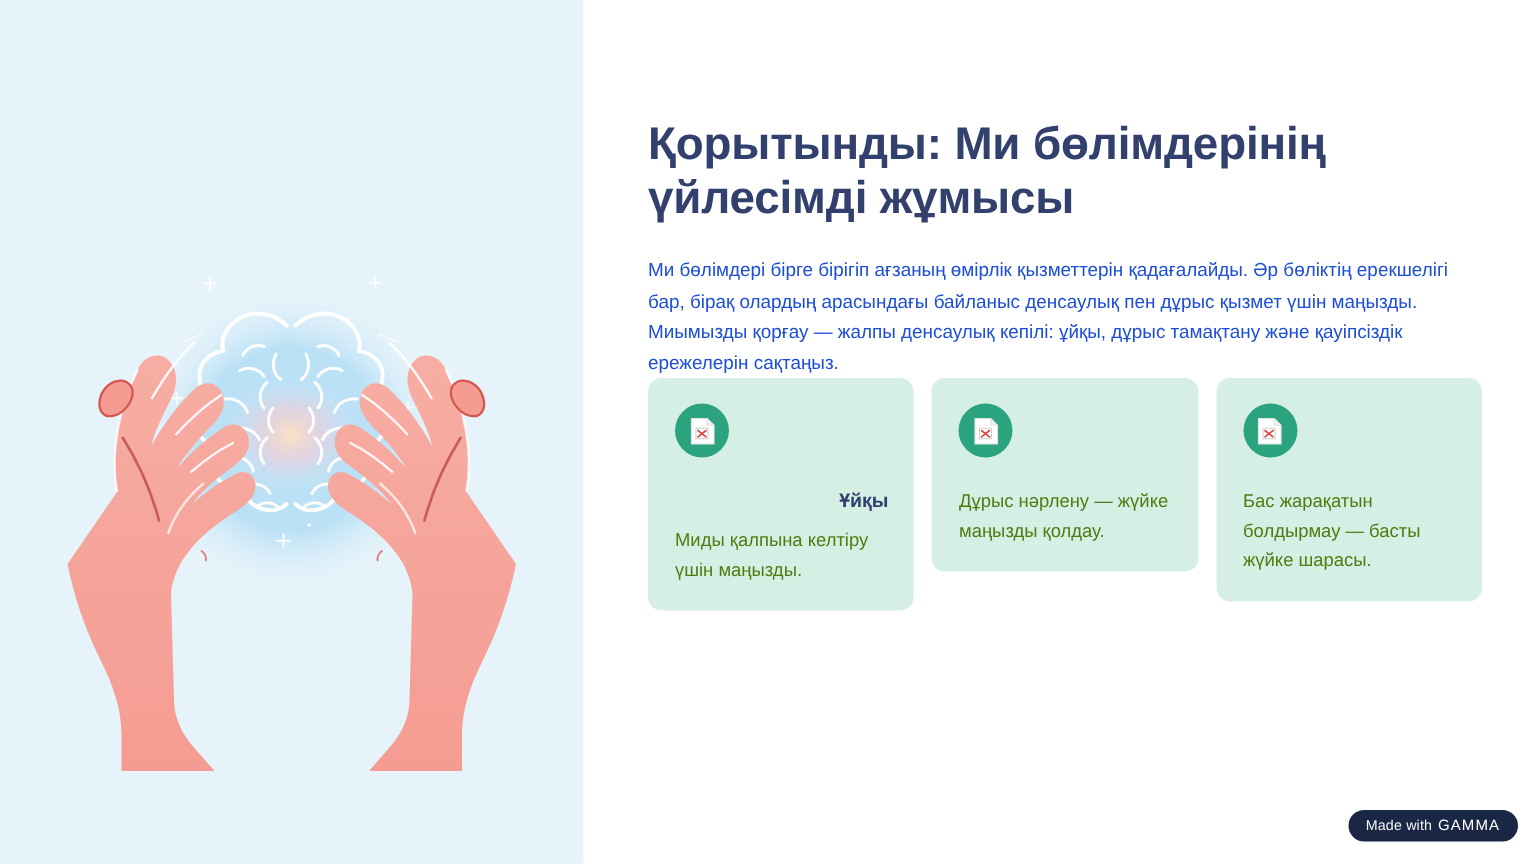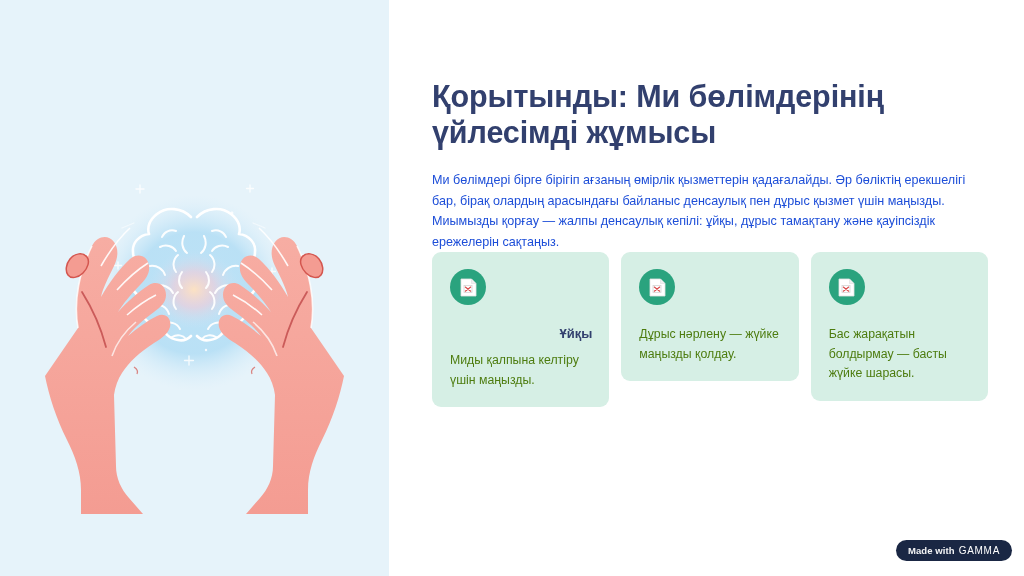--- a/index.html
+++ b/index.html
@@ -135,21 +135,21 @@
     border-radius: 11px;
     background: #1a2744;
     color: #ffffff;
     font-size: 9.5px;
     display: flex;
     align-items: center;
     gap: 4px;
     letter-spacing: 0.1px;
     user-select: none;
   }
-  .gamma-badge .made-with { font-weight: bold; opacity: 0.95; }
+  .gamma-badge .made-with { font-weight: normal; opacity: 0.95; }
   .gamma-badge .gamma-word {
     font-weight: normal;
     letter-spacing: 0.7px;
     font-size: 10px;
   }
 </style>
 </head>
 <body>
 
 <div class="slide">

